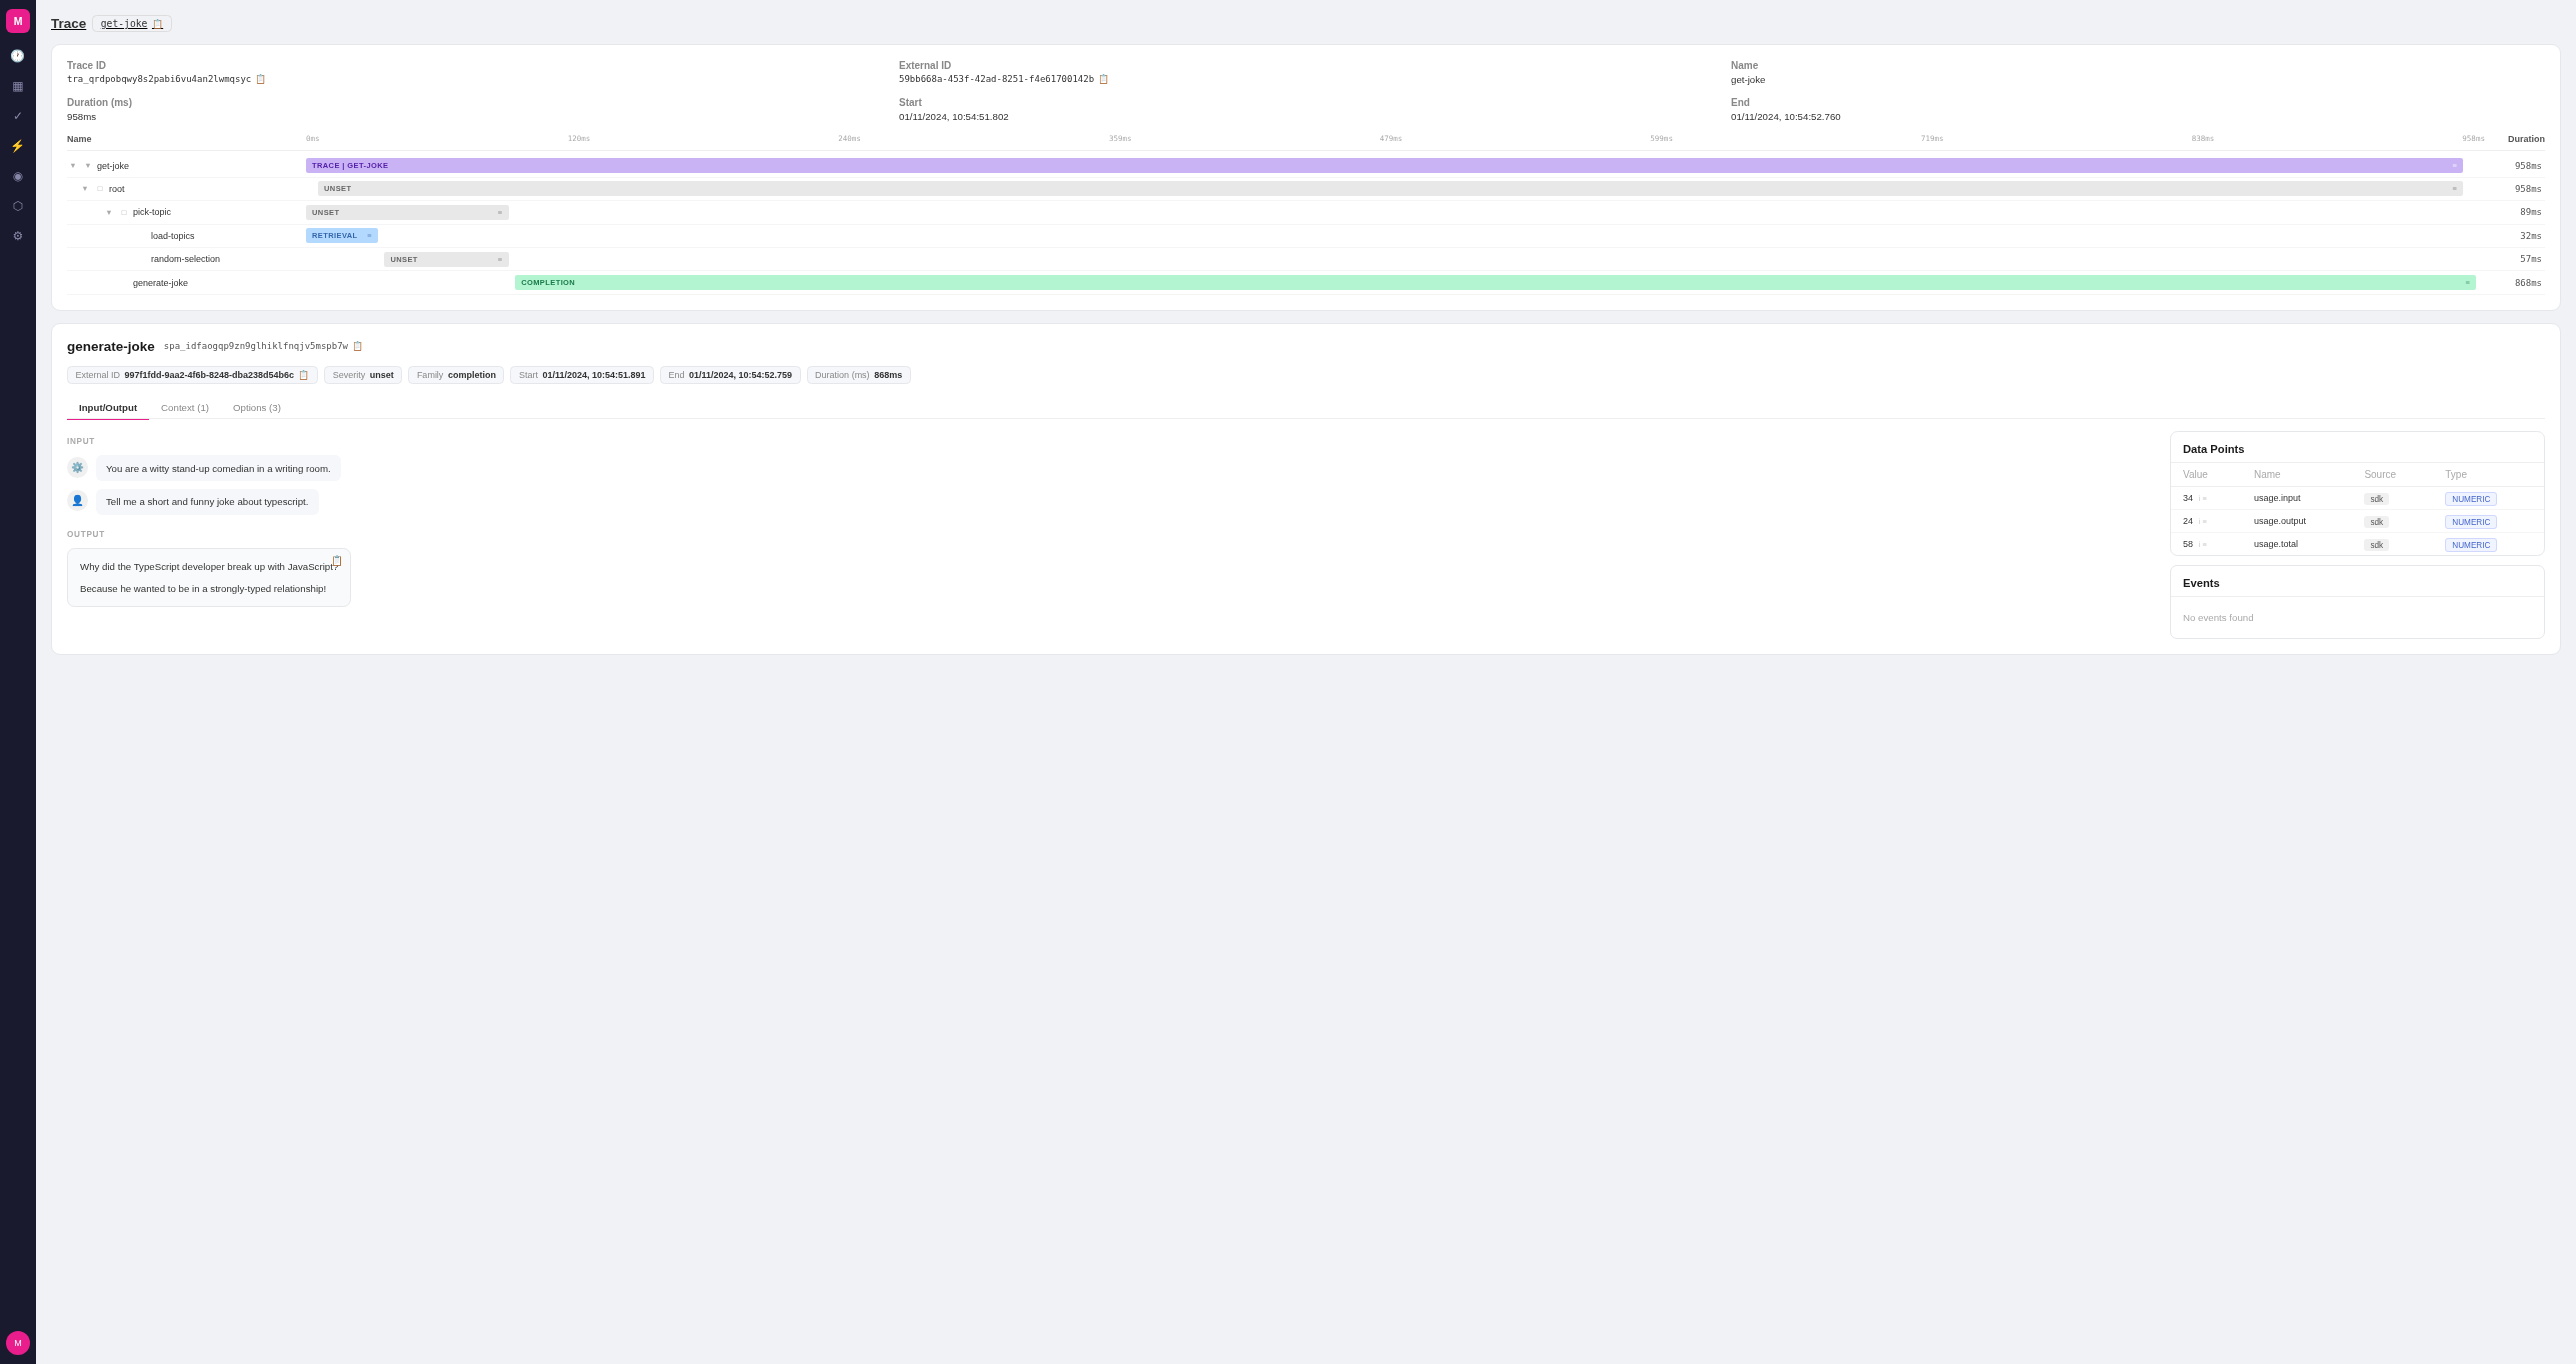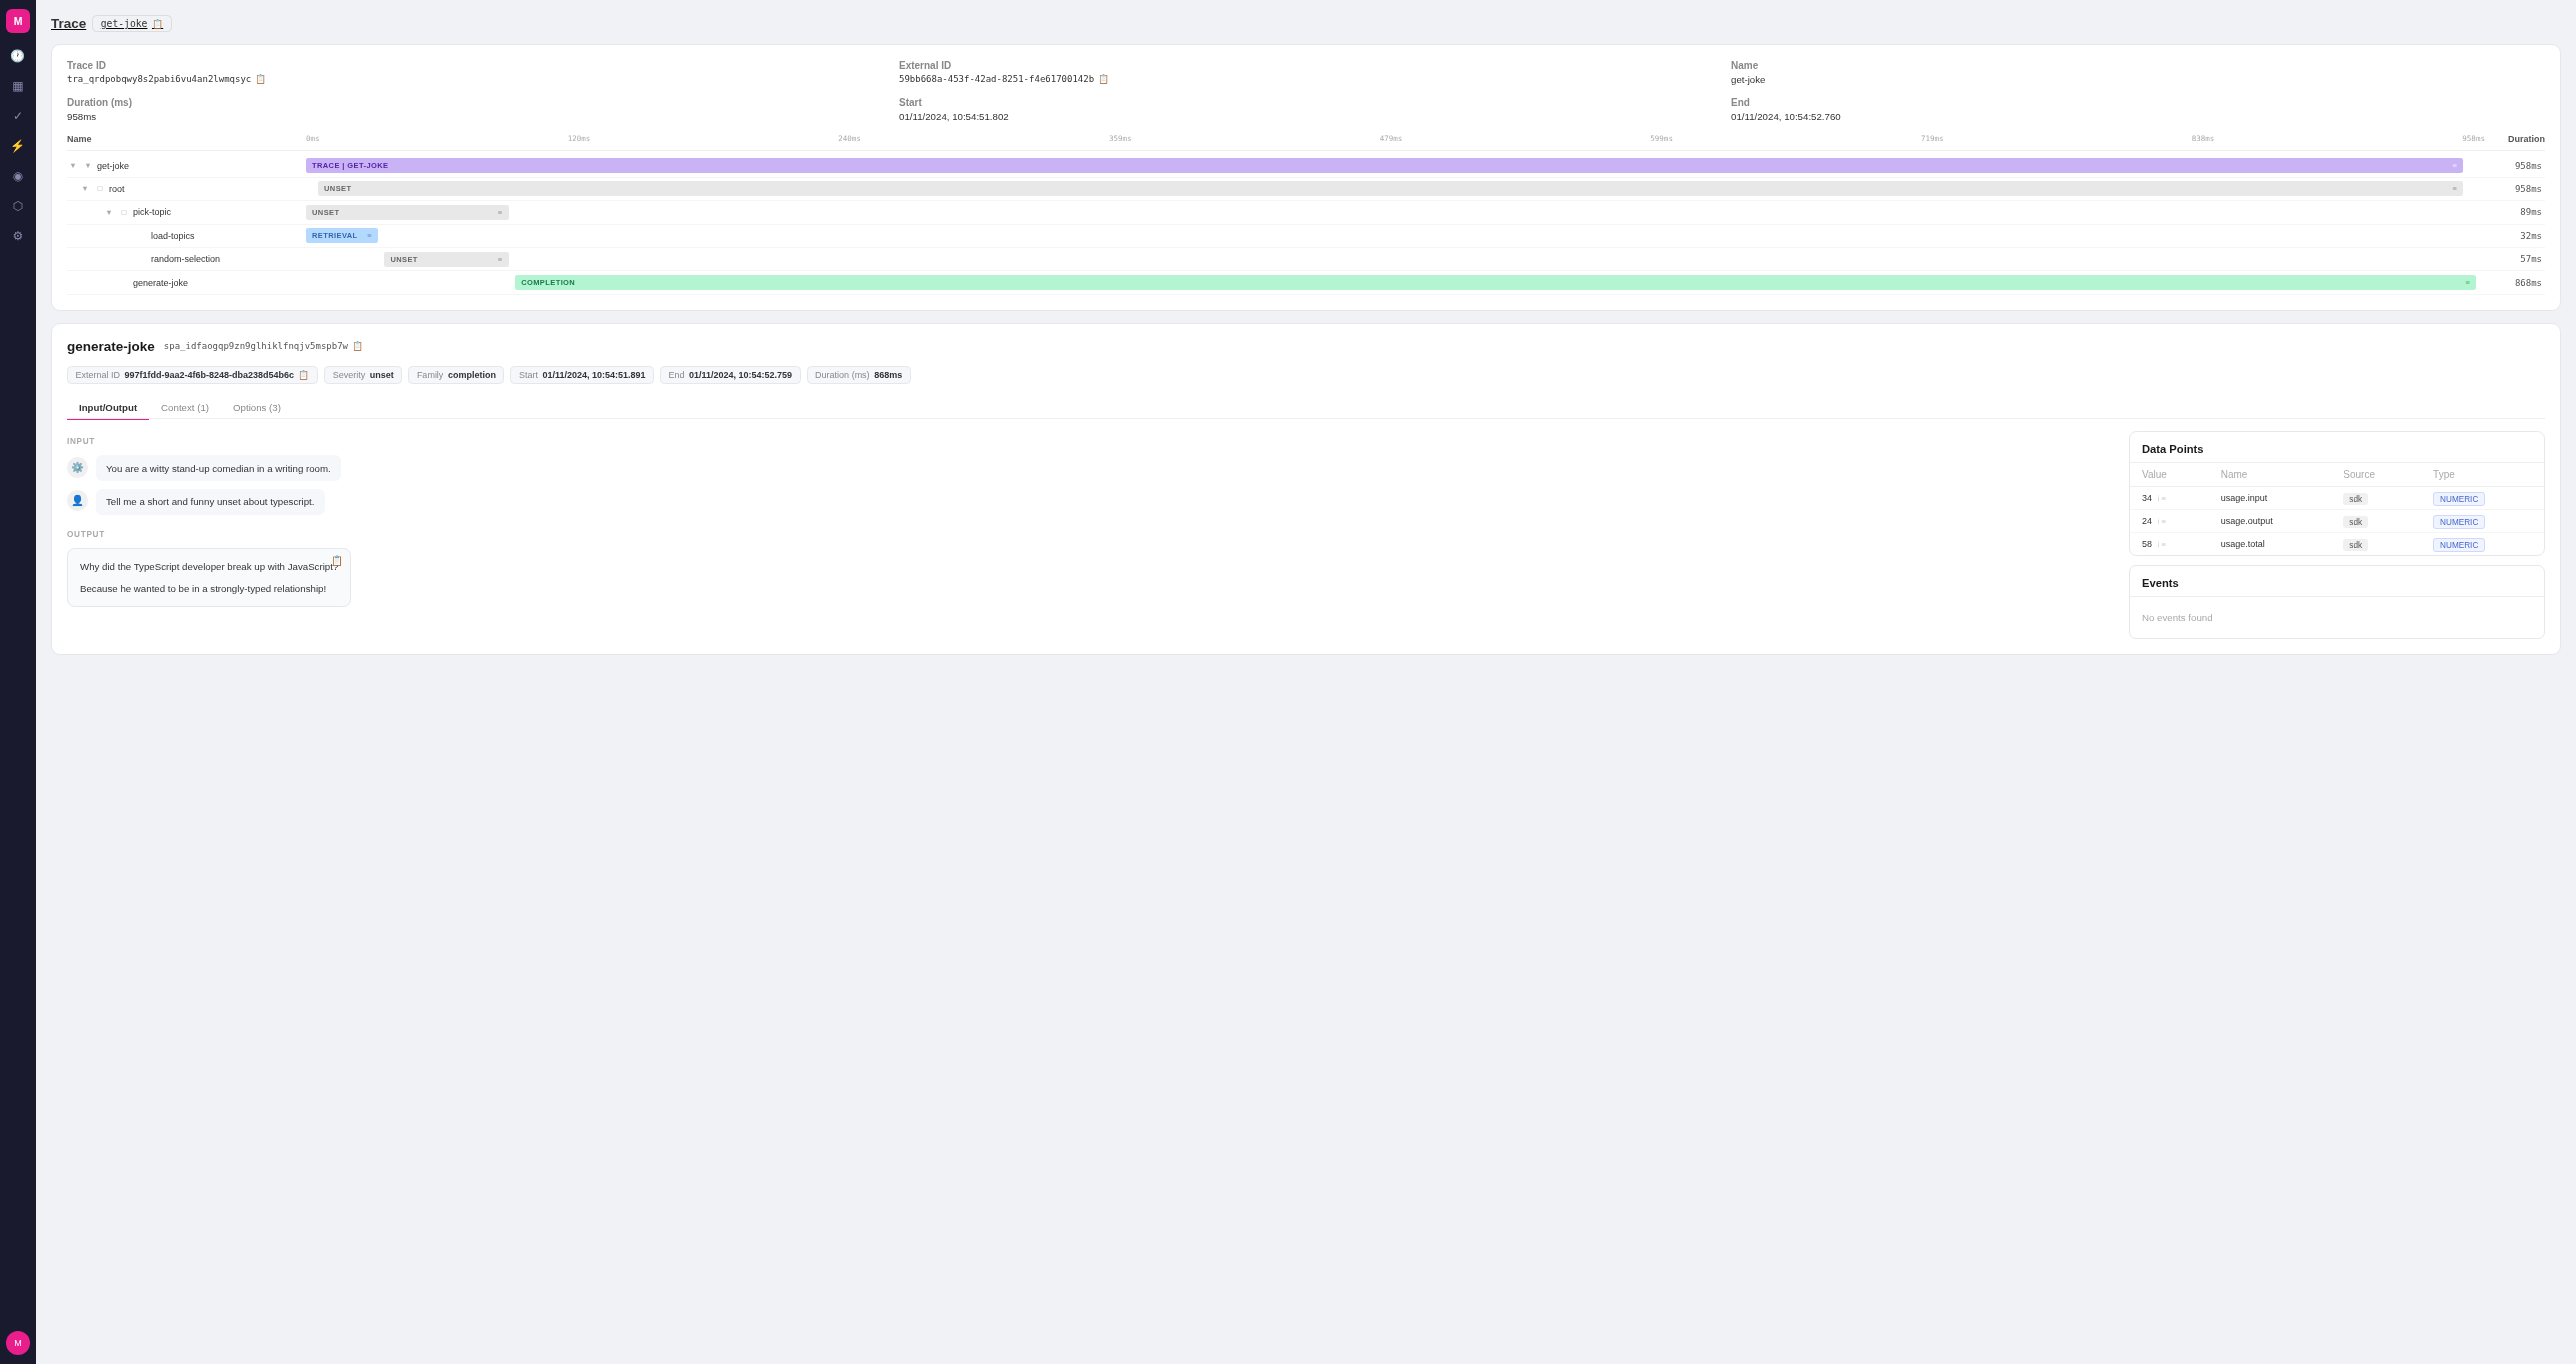--- a/index.html
+++ b/index.html
@@ -307,21 +307,21 @@
     
     .content-split {
       display: flex;
       gap: 15px;
     }
     .content-left {
       flex: 1;
       min-width: 0;
     }
     .content-right {
-      width: 416px;
+      width: 375px;
       flex-shrink: 0;
     }
 
     .section-label {
       font-size: 8.2px;
       font-weight: 600;
       color: #aaa;
       letter-spacing: 0.7px;
       text-transform: uppercase;
       margin-bottom: 9px;
@@ -670,21 +670,21 @@
         <div class="chat-messages">
           <div class="chat-row">
             <div class="chat-icon">⚙️</div>
             <div class="chat-bubble">
               You are a witty stand-up comedian in a writing room.
             </div>
           </div>
           <div class="chat-row">
             <div class="chat-icon">👤</div>
             <div class="chat-bubble">
-              Tell me a short and funny unset about typescript.
+              Tell me a short and funny joke about typescript.
             </div>
           </div>
         </div>
 
         <div class="section-label" style="margin-top:15px;">OUTPUT</div>
 
         <div style="position:relative; display:inline-block;">
           <div class="output-card">
             Why did the TypeScript developer break up with JavaScript?<br><br>
             Because he wanted to be in a strongly-typed relationship!

